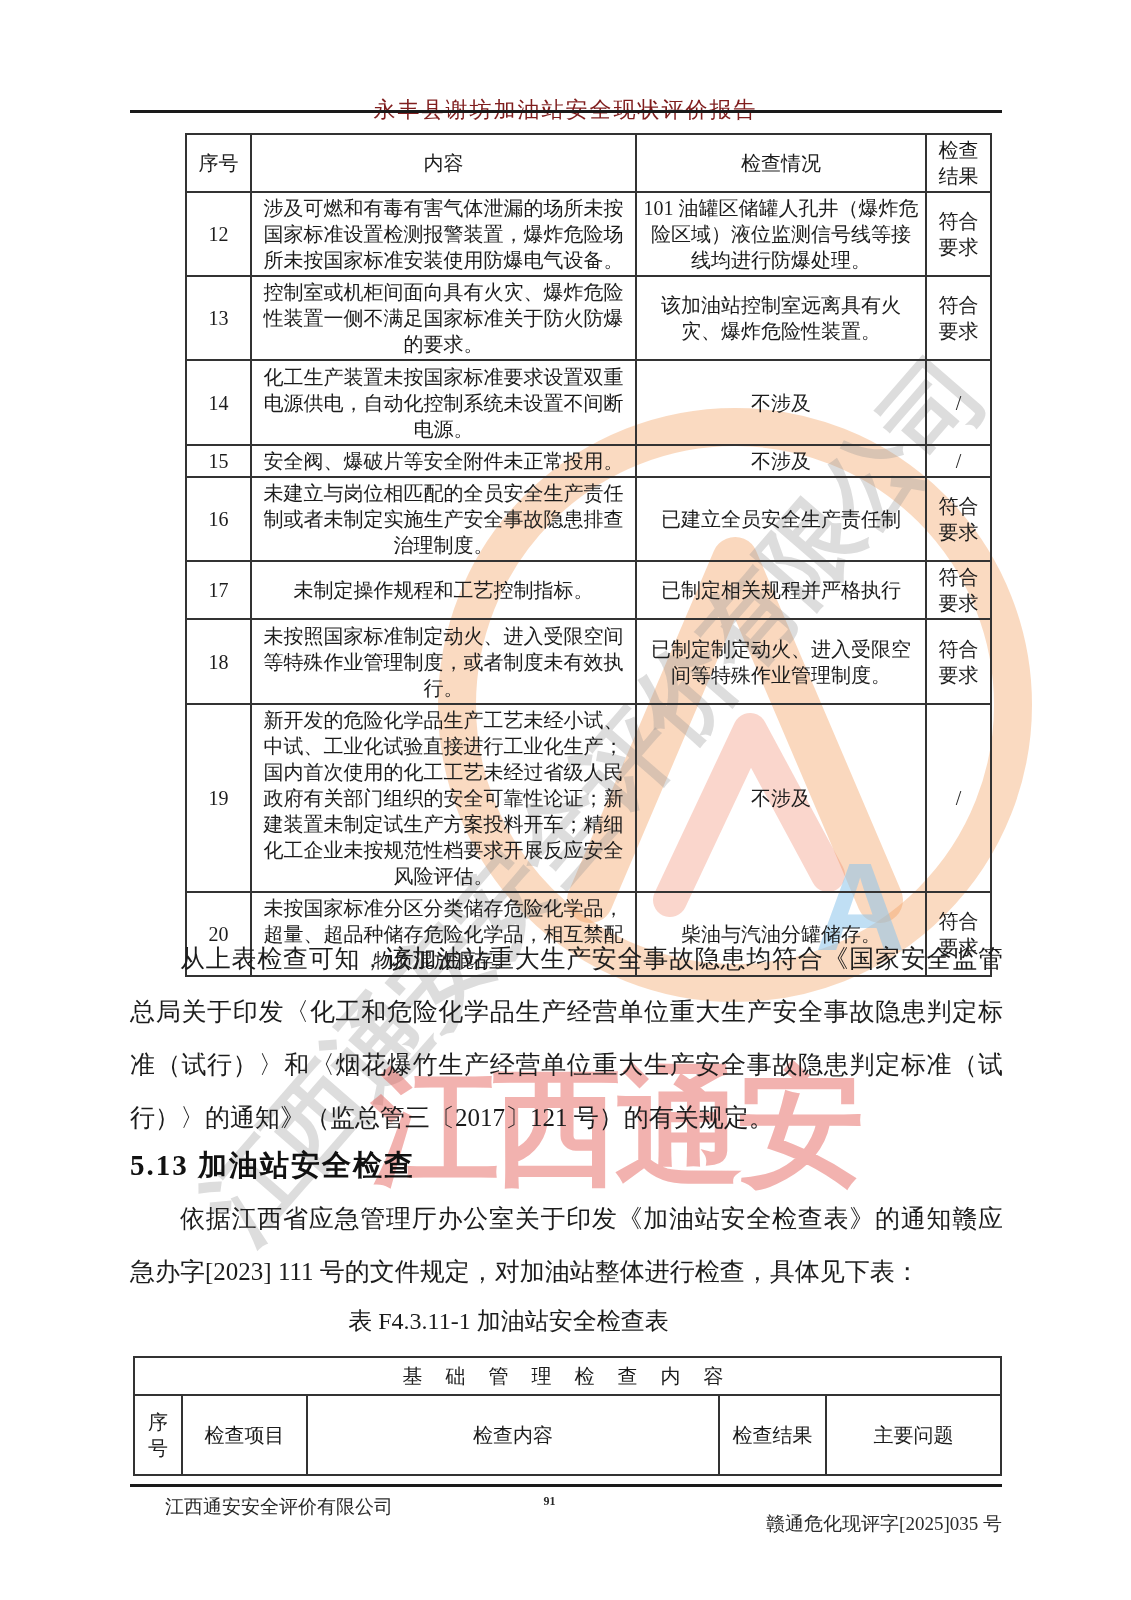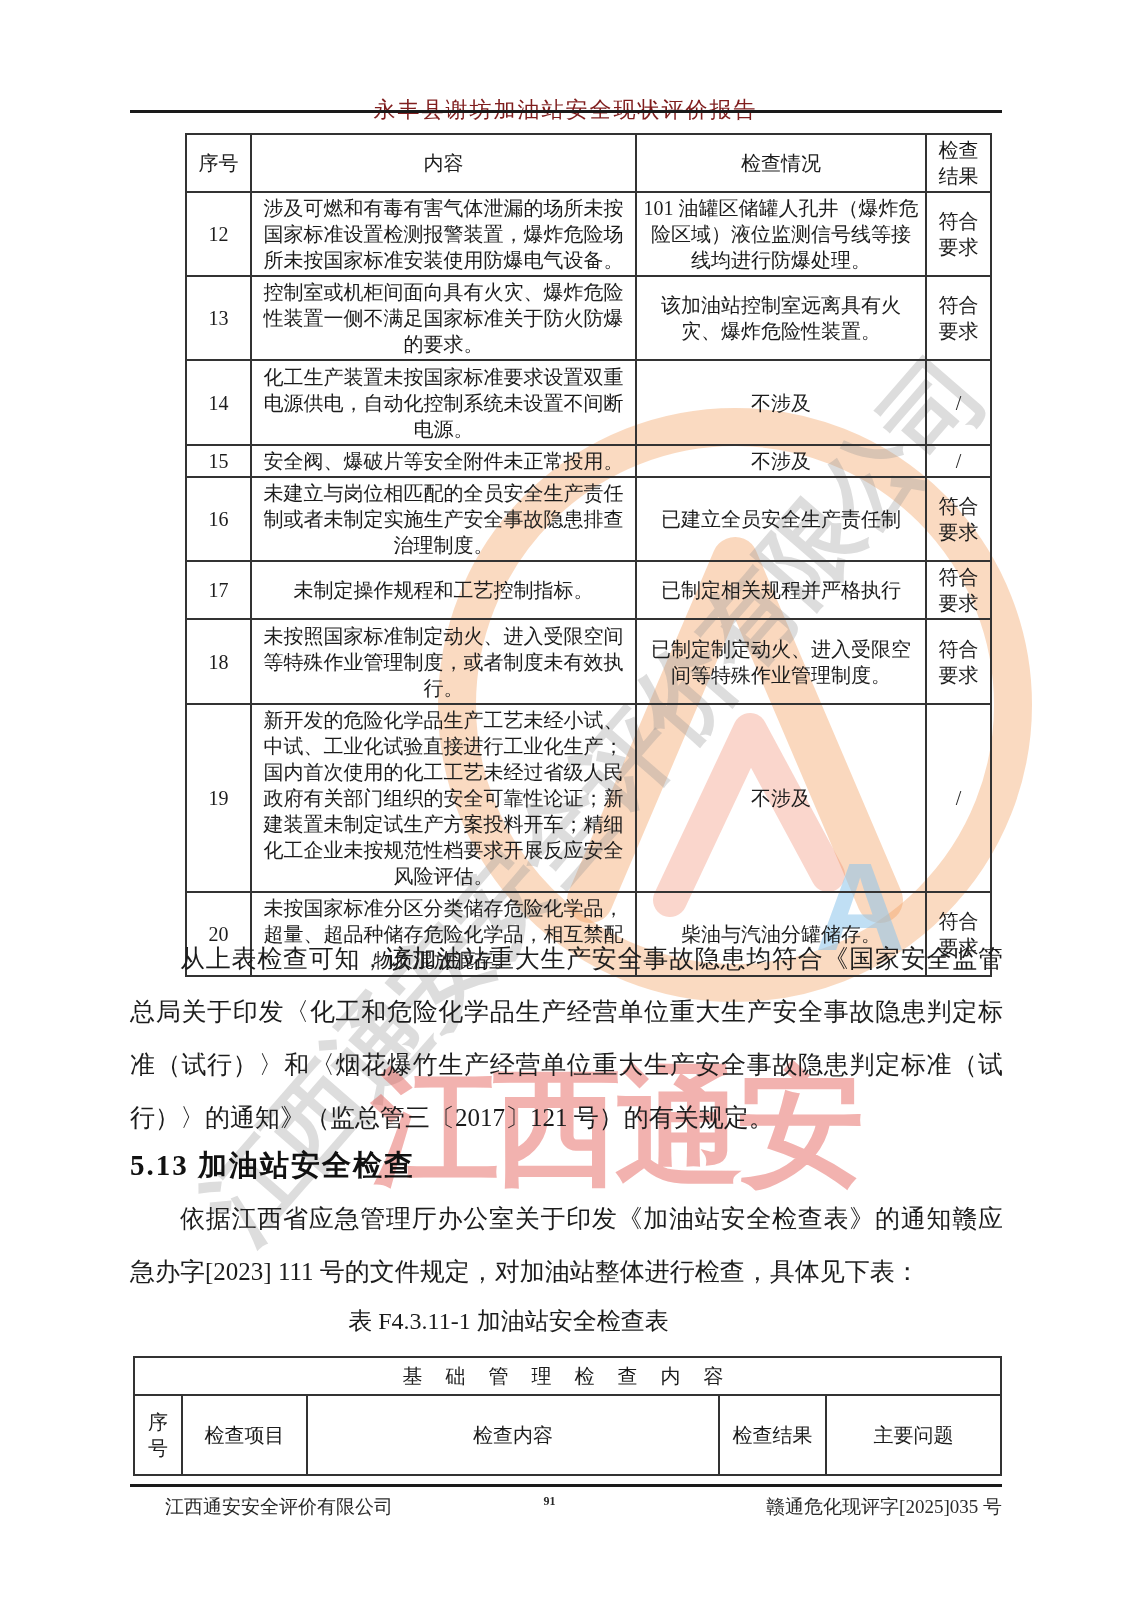--- a/index.html
+++ b/index.html
@@ -75,21 +75,21 @@
   .check-table .head-row td{height:74px;}
 
   
   .footer-rule{position:absolute;top:1484px;left:130px;width:872px;height:3px;background:#1a1a1a;}
   .footer{
     position:absolute;top:1494px;left:130px;width:872px;
     display:flex;align-items:flex-start;font-size:19px;color:#2a2a2a;
   }
   .footer .f-left{flex:1;text-align:left;padding-left:35px;}
   .footer .f-center{width:80px;font-size:12px;font-weight:bold;}
-  .footer .f-right{flex:1;text-align:right;}
+  .footer .f-right{flex:1;text-align:right;margin-top:17px;}
 </style>
 </head>
 <body>
 
 <div class="page">
 
   <div class="wm-layer">
     <svg class="wm-logo" width="640" height="620" viewBox="0 0 640 620">
       <circle cx="315" cy="310" r="278" fill="none" stroke="rgba(243,157,92,0.38)" stroke-width="38"></circle>
       <path d="M170 505 L315 165 L460 505" fill="none" stroke="rgba(243,157,92,0.40)" stroke-width="46" stroke-linecap="round" stroke-linejoin="round"></path>

